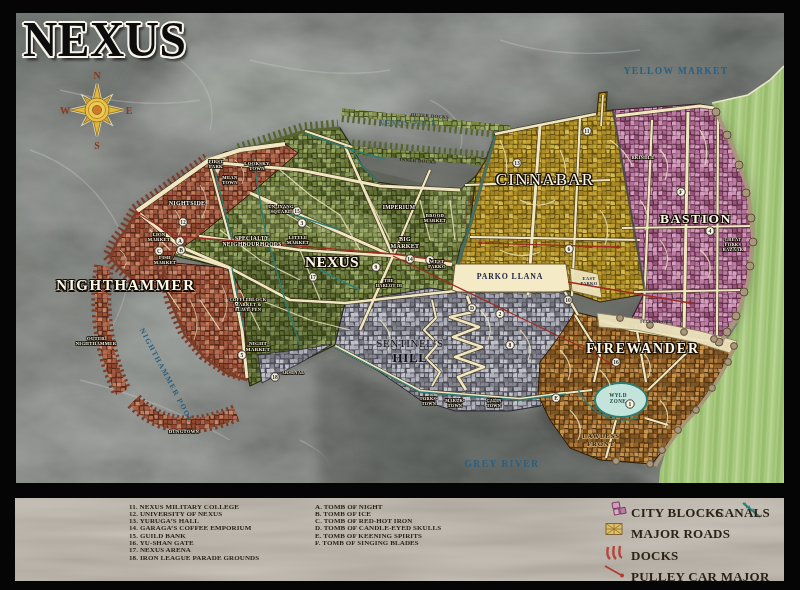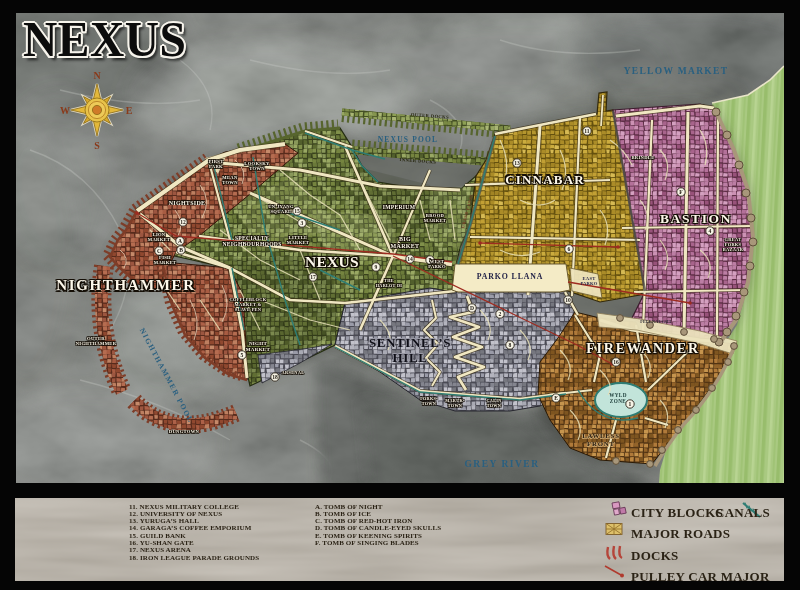--- a/index.html
+++ b/index.html
@@ -680,27 +680,27 @@
 <rect x="0" y="0" width="800" height="13" fill="#050505"></rect>
 <rect x="0" y="0" width="16" height="590" fill="#050505"></rect>
 <rect x="784" y="0" width="16" height="590" fill="#050505"></rect>
 <rect x="0" y="483" width="800" height="107" fill="#050505"></rect>
 </svg></div>
 
 <div class="ml" style="left:126px;top:286px;font-size:15px;color:#fdf8ea;text-shadow:-1.3px 0px 0px #140e06,1.3px 0px 0px #140e06,0px -1.3px 0px #140e06,0px 1.3px 0px #140e06,-1.3px -1.3px 0px #140e06,1.3px -1.3px 0px #140e06,-1.3px 1.3px 0px #140e06,1.3px 1.3px 0px #140e06;letter-spacing:1.6px;transform:translate(-50%,-50%);font-weight:bold;line-height:1.15">NIGHTHAMMER</div>
 
 <div class="ml" style="left:332px;top:262px;font-size:15.5px;color:#fdf8ea;text-shadow:-1.3px 0px 0px #140e06,1.3px 0px 0px #140e06,0px -1.3px 0px #140e06,0px 1.3px 0px #140e06,-1.3px -1.3px 0px #140e06,1.3px -1.3px 0px #140e06,-1.3px 1.3px 0px #140e06,1.3px 1.3px 0px #140e06;letter-spacing:0.3px;transform:translate(-50%,-50%);font-weight:bold;line-height:1.15">NEXUS</div>
 
-<div class="ml" style="left:545px;top:180px;font-size:13px;color:#fdf8ea;text-shadow:-1.2px 0px 0px #140e06,1.2px 0px 0px #140e06,0px -1.2px 0px #140e06,0px 1.2px 0px #140e06,-1.2px -1.2px 0px #140e06,1.2px -1.2px 0px #140e06,-1.2px 1.2px 0px #140e06,1.2px 1.2px 0px #140e06;letter-spacing:1.2px;transform:translate(-50%,-50%);font-weight:bold;line-height:1.15">CINNABAR</div>
+<div class="ml" style="left:545px;top:180px;font-size:17px;color:#fdf8ea;text-shadow:-1.2px 0px 0px #140e06,1.2px 0px 0px #140e06,0px -1.2px 0px #140e06,0px 1.2px 0px #140e06,-1.2px -1.2px 0px #140e06,1.2px -1.2px 0px #140e06,-1.2px 1.2px 0px #140e06,1.2px 1.2px 0px #140e06;letter-spacing:1.2px;transform:translate(-50%,-50%);font-weight:normal;line-height:1.15">CINNABAR</div>
 
 <div class="ml" style="left:696px;top:219px;font-size:13.5px;color:#fdf8ea;text-shadow:-1.2px 0px 0px #140e06,1.2px 0px 0px #140e06,0px -1.2px 0px #140e06,0px 1.2px 0px #140e06,-1.2px -1.2px 0px #140e06,1.2px -1.2px 0px #140e06,-1.2px 1.2px 0px #140e06,1.2px 1.2px 0px #140e06;letter-spacing:1.6px;transform:translate(-50%,-50%);font-weight:bold;line-height:1.15">BASTION</div>
 
 <div class="ml" style="left:643px;top:349px;font-size:14px;color:#fdf8ea;text-shadow:-1.2px 0px 0px #140e06,1.2px 0px 0px #140e06,0px -1.2px 0px #140e06,0px 1.2px 0px #140e06,-1.2px -1.2px 0px #140e06,1.2px -1.2px 0px #140e06,-1.2px 1.2px 0px #140e06,1.2px 1.2px 0px #140e06;letter-spacing:1.8px;transform:translate(-50%,-50%);font-weight:bold;line-height:1.15">FIREWANDER</div>
 
-<div class="ml" style="left:410px;top:343px;font-size:13px;color:#0e0e16;text-shadow:-0.7px 0px 0px #9a9aa6,0.7px 0px 0px #9a9aa6,0px -0.7px 0px #9a9aa6,0px 0.7px 0px #9a9aa6,-0.7px -0.7px 0px #9a9aa6,0.7px -0.7px 0px #9a9aa6,-0.7px 0.7px 0px #9a9aa6,0.7px 0.7px 0px #9a9aa6;letter-spacing:0.6px;transform:translate(-50%,-50%);font-weight:bold;line-height:1.15">SENTINEL’S</div>
+<div class="ml" style="left:410px;top:343px;font-size:11px;color:#0e0e16;text-shadow:-0.7px 0px 0px #9a9aa6,0.7px 0px 0px #9a9aa6,0px -0.7px 0px #9a9aa6,0px 0.7px 0px #9a9aa6,-0.7px -0.7px 0px #9a9aa6,0.7px -0.7px 0px #9a9aa6,-0.7px 0.7px 0px #9a9aa6,0.7px 0.7px 0px #9a9aa6;letter-spacing:0.6px;transform:translate(-50%,-50%);font-weight:normal;line-height:1.15">SENTINEL’S</div>
 <div class="ml" style="left:410px;top:358px;font-size:13px;color:#0e0e16;text-shadow:-0.7px 0px 0px #9a9aa6,0.7px 0px 0px #9a9aa6,0px -0.7px 0px #9a9aa6,0px 0.7px 0px #9a9aa6,-0.7px -0.7px 0px #9a9aa6,0.7px -0.7px 0px #9a9aa6,-0.7px 0.7px 0px #9a9aa6,0.7px 0.7px 0px #9a9aa6;letter-spacing:0.6px;transform:translate(-50%,-50%);font-weight:bold;line-height:1.15">HILL</div>
 
 <div class="ml" style="left:216px;top:164px;font-size:4.6px;color:#fdf8ea;text-shadow:-0.8px 0px 0px #140e06,0.8px 0px 0px #140e06,0px -0.8px 0px #140e06,0px 0.8px 0px #140e06,-0.8px -0.8px 0px #140e06,0.8px -0.8px 0px #140e06,-0.8px 0.8px 0px #140e06,0.8px 0.8px 0px #140e06;letter-spacing:0.3px;transform:translate(-50%,-50%);font-weight:bold;line-height:1.15">FIRST<br>PARK</div>
 <div class="ml" style="left:257px;top:166px;font-size:4.6px;color:#fdf8ea;text-shadow:-0.8px 0px 0px #140e06,0.8px 0px 0px #140e06,0px -0.8px 0px #140e06,0px 0.8px 0px #140e06,-0.8px -0.8px 0px #140e06,0.8px -0.8px 0px #140e06,-0.8px 0.8px 0px #140e06,0.8px 0.8px 0px #140e06;letter-spacing:0.3px;transform:translate(-50%,-50%);font-weight:bold;line-height:1.15">LOOKSKY<br>TOWN</div>
 <div class="ml" style="left:230px;top:180px;font-size:4.6px;color:#fdf8ea;text-shadow:-0.8px 0px 0px #140e06,0.8px 0px 0px #140e06,0px -0.8px 0px #140e06,0px 0.8px 0px #140e06,-0.8px -0.8px 0px #140e06,0.8px -0.8px 0px #140e06,-0.8px 0.8px 0px #140e06,0.8px 0.8px 0px #140e06;letter-spacing:0.3px;transform:translate(-50%,-50%);font-weight:bold;line-height:1.15">MEAN<br>TOWN</div>
 <div class="ml" style="left:187px;top:203px;font-size:6px;color:#fdf8ea;text-shadow:-0.8px 0px 0px #140e06,0.8px 0px 0px #140e06,0px -0.8px 0px #140e06,0px 0.8px 0px #140e06,-0.8px -0.8px 0px #140e06,0.8px -0.8px 0px #140e06,-0.8px 0.8px 0px #140e06,0.8px 0.8px 0px #140e06;letter-spacing:0.3px;transform:translate(-50%,-50%);font-weight:bold;line-height:1.15">NIGHTSIDE</div>
 <div class="ml" style="left:159px;top:237px;font-size:4.6px;color:#fdf8ea;text-shadow:-0.8px 0px 0px #140e06,0.8px 0px 0px #140e06,0px -0.8px 0px #140e06,0px 0.8px 0px #140e06,-0.8px -0.8px 0px #140e06,0.8px -0.8px 0px #140e06,-0.8px 0.8px 0px #140e06,0.8px 0.8px 0px #140e06;letter-spacing:0.3px;transform:translate(-50%,-50%);font-weight:bold;line-height:1.15">LION<br>MARKET</div>
 <div class="ml" style="left:165px;top:260px;font-size:4.6px;color:#fdf8ea;text-shadow:-0.8px 0px 0px #140e06,0.8px 0px 0px #140e06,0px -0.8px 0px #140e06,0px 0.8px 0px #140e06,-0.8px -0.8px 0px #140e06,0.8px -0.8px 0px #140e06,-0.8px 0.8px 0px #140e06,0.8px 0.8px 0px #140e06;letter-spacing:0.3px;transform:translate(-50%,-50%);font-weight:bold;line-height:1.15">FISH<br>MARKET</div>
 <div class="ml" style="left:96px;top:341px;font-size:4.6px;color:#fdf8ea;text-shadow:-0.8px 0px 0px #140e06,0.8px 0px 0px #140e06,0px -0.8px 0px #140e06,0px 0.8px 0px #140e06,-0.8px -0.8px 0px #140e06,0.8px -0.8px 0px #140e06,-0.8px 0.8px 0px #140e06,0.8px 0.8px 0px #140e06;letter-spacing:0.3px;transform:translate(-50%,-50%);font-weight:bold;line-height:1.15">OUTER<br>NIGHTHAMMER</div>
 <div class="ml" style="left:184px;top:432px;font-size:4.6px;color:#fdf8ea;text-shadow:-0.8px 0px 0px #140e06,0.8px 0px 0px #140e06,0px -0.8px 0px #140e06,0px 0.8px 0px #140e06,-0.8px -0.8px 0px #140e06,0.8px -0.8px 0px #140e06,-0.8px 0.8px 0px #140e06,0.8px 0.8px 0px #140e06;letter-spacing:0.3px;transform:translate(-50%,-50%);font-weight:bold;line-height:1.15">DUNGTOWN</div>
@@ -733,21 +733,21 @@
 <div class="ml" style="left:430px;top:116px;font-size:4.6px;color:#26260f;letter-spacing:0.4px;transform:translate(-50%,-50%) rotate(4deg);font-weight:bold;line-height:1.15">OUTER DOCKS</div>
 
 <div class="ml" style="left:418px;top:161px;font-size:4.6px;color:#26260f;letter-spacing:0.4px;transform:translate(-50%,-50%) rotate(4deg);font-weight:bold;line-height:1.15">INNER DOCKS</div>
 
 <div class="ml" style="left:468px;top:211px;font-size:4.2px;color:#7c3e28;letter-spacing:0.4px;transform:translate(-50%,-50%) rotate(-75deg);font-weight:bold;line-height:1.15">GRAND CANAL</div>
 
 <div class="ml" style="left:676px;top:71px;font-size:9.5px;color:#2a6080;letter-spacing:1.3px;transform:translate(-50%,-50%);font-weight:bold;line-height:1.15">YELLOW MARKET</div>
 
 <div class="ml" style="left:502px;top:464px;font-size:9.5px;color:#2a6080;letter-spacing:1.5px;transform:translate(-50%,-50%);font-weight:bold;line-height:1.15">GREY RIVER</div>
 
-<div class="ml" style="left:408px;top:140px;font-size:7.5px;color:#2a6080;letter-spacing:1.2px;transform:translate(-50%,-50%);font-weight:bold;line-height:1.15">NEXUS POOL</div>
+<div class="ml" style="left:408px;top:124px;font-size:7.5px;color:#2a6080;letter-spacing:1.2px;transform:translate(-50%,-50%);font-weight:normal;line-height:1.15">NEXUS POOL</div>
 
 <div class="ml" style="left:166px;top:376px;font-size:7.5px;color:#2a6080;letter-spacing:1.4px;transform:translate(-50%,-50%) rotate(62deg);font-weight:bold;line-height:1.15">NIGHTHAMMER&nbsp;POOL</div>
 
 <div id="title">NEXUS</div>
 
 <svg id="compass" width="100" height="110" viewBox="-50 -55 100 110">
 <g stroke="#f2e8cc" stroke-width="2.6" fill="none" opacity="0.85">
 <path d="M0,-26 L4.5,-7 0,0 -4.5,-7 Z"></path>
         <path d="M0,26 L4.5,7 0,0 -4.5,7 Z"></path>
 <path d="M-26,0 L-7,4.5 0,0 -7,-4.5 Z"></path>

